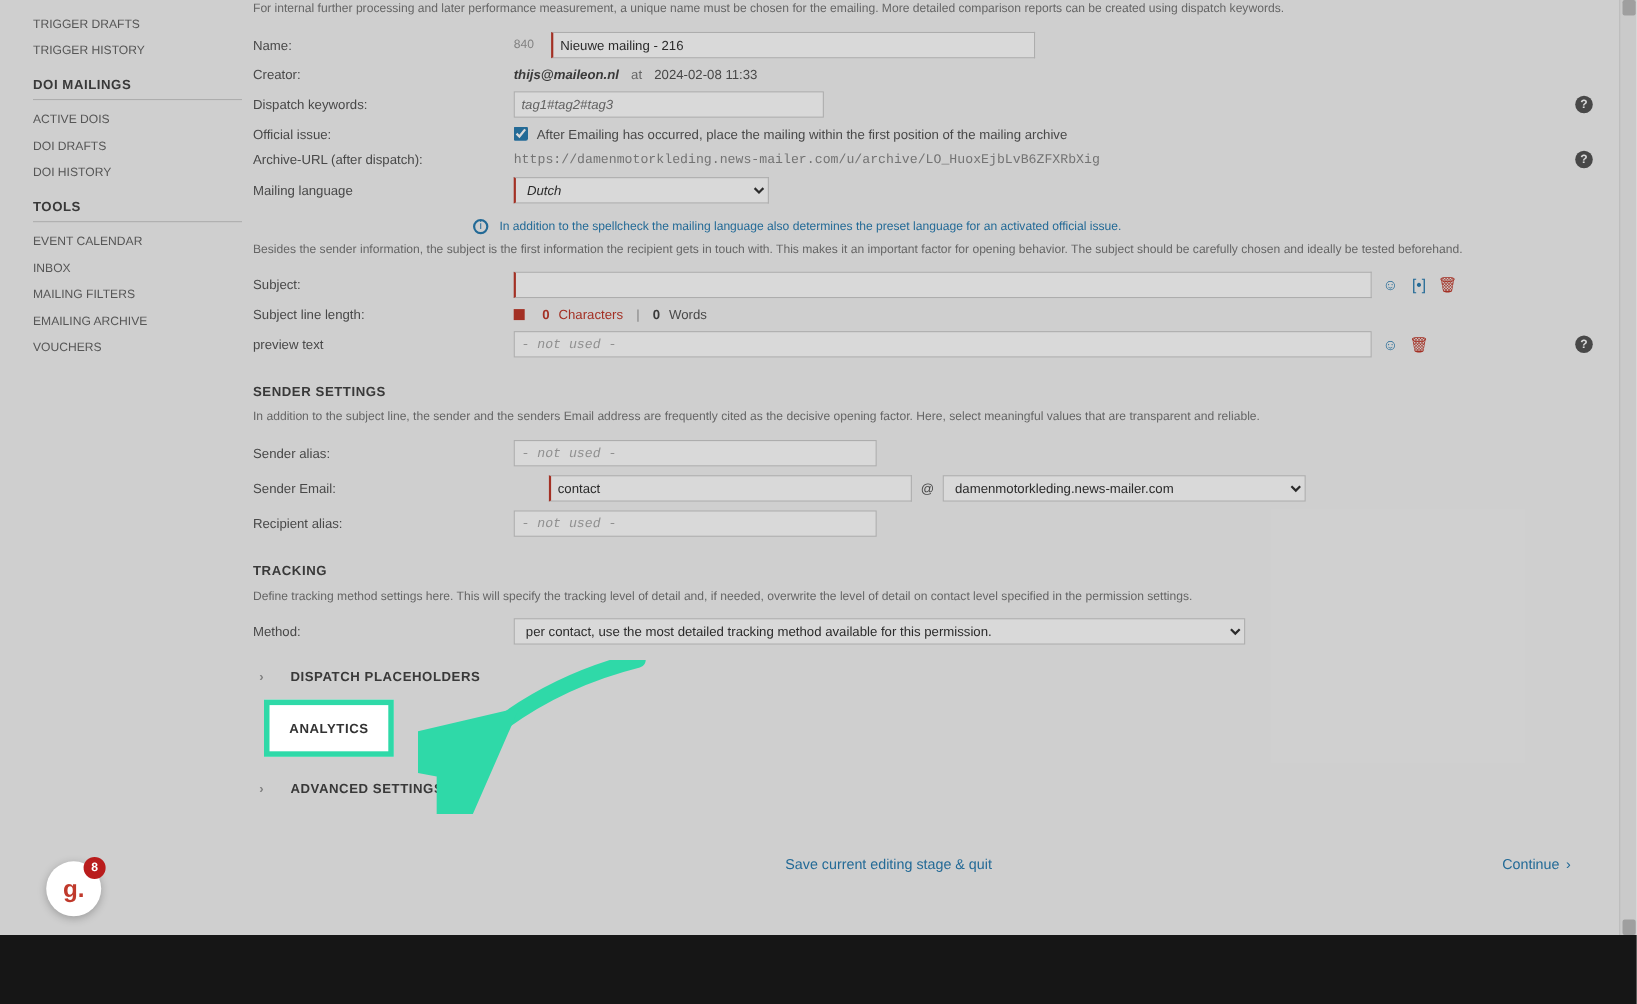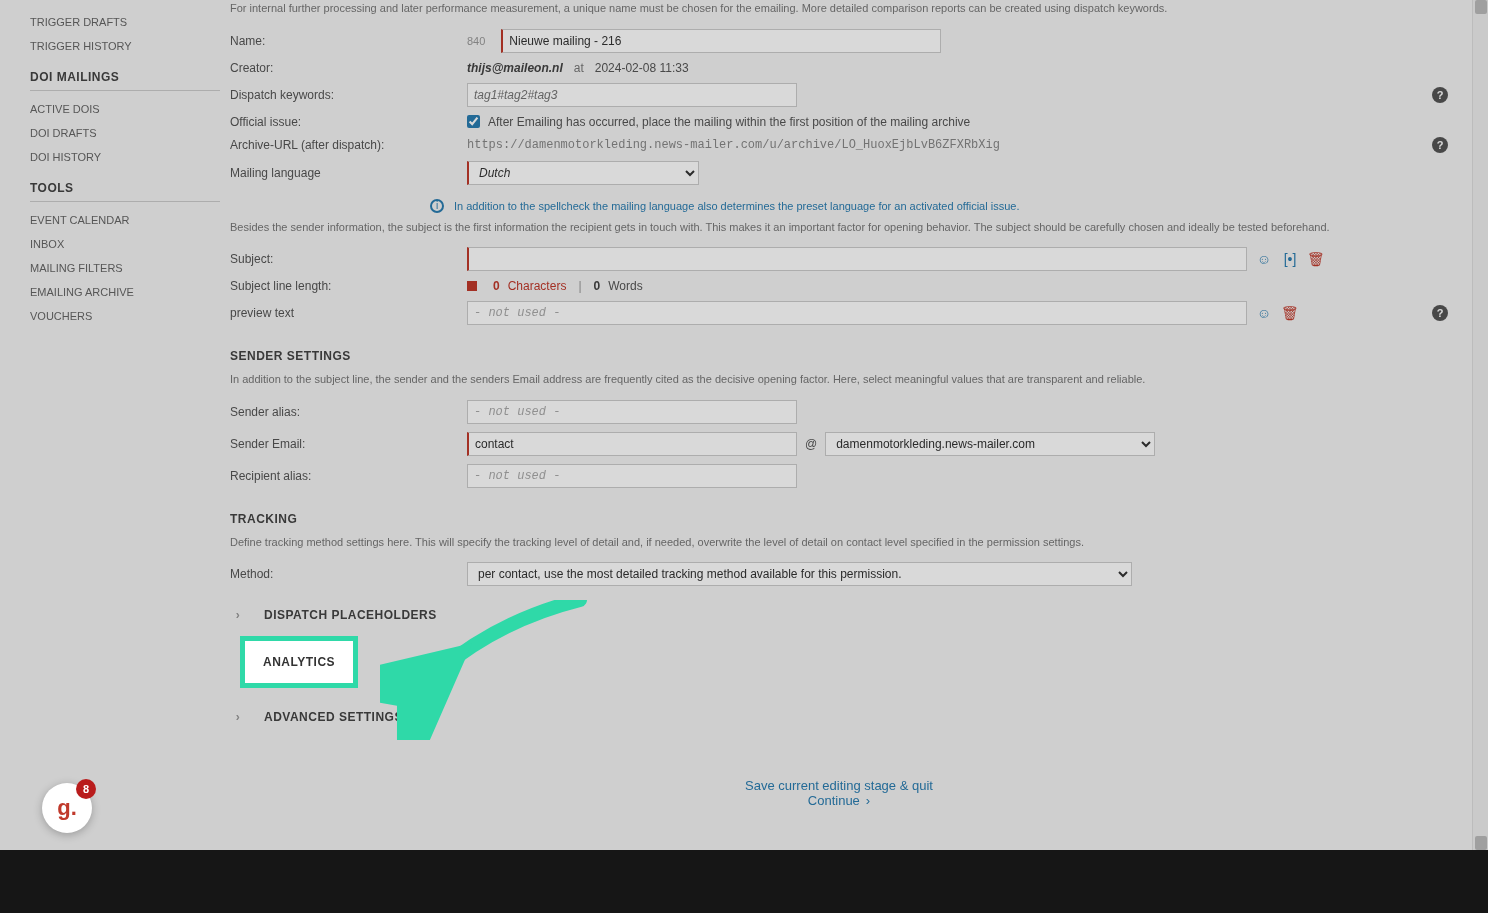--- a/index.html
+++ b/index.html
@@ -72,21 +72,21 @@
 input[type=text], select {
   border: 1px solid #ccc;
   background: #fff;
   padding: 3px 6px;
   font-size: 12px;
   color: #333;
   height: 24px;
 }
 input.req, select.req { border-left: 2px solid #c0392b; }
 input.wide { width: 440px; }
-input.med { width: 330px; }
+input.med { width: 330px; margin-left: 32px; }
 input.subject { width: 780px; }
 select.lang { width: 232px; font-style: italic; }
 select.tracking { width: 665px; }
 select.domain { width: 330px; }
 .placeholder-text { color: #aaa; font-style: italic; padding: 3px 6px; border:1px solid #ccc; background:#fff; height:24px; display:flex; align-items:center;font-family:Liberation Mono, monospace; }
 .help-icon {
   width: 16px; height: 16px; border-radius: 50%;
   background: #555; color: #fff; font-size: 11px; font-weight: bold;
   display: inline-flex; align-items: center; justify-content: center;
   margin-left: auto;
@@ -118,21 +118,21 @@
 .analytics-box {
   background:#fff; border:5px solid #2fd9a8; padding: 14px 18px;
   display:inline-block; position:relative; z-index:60;
 }
 .analytics-box span { font-size:12px; font-weight:bold; color:#333; letter-spacing:0.5px;}
 .arrow-annot {
   position:absolute; left:380px; top:600px; z-index:60; pointer-events:none;
 }
 .footer-links {
   display:flex; justify-content:space-between; align-items:center;
-  margin-top:40px; padding: 0 20px; flex-direction: column;
+  margin-top:40px; padding: 0 20px;
 }
 .link-blue { color:#2a7db1; font-size:13px; cursor:pointer; display:flex; align-items:center; gap:6px;}
 .bottom-bar {
   position:absolute; bottom:0; left:0; right:0; height:63px; background:#1a1a1a;
 }
 .floater {
   position:absolute; left:42px; bottom:80px; z-index:70;
   width:50px; height:50px; border-radius:50%; background:#fff;
   box-shadow:0 2px 8px rgba(0,0,0,0.25);
   display:flex; align-items:center; justify-content:center;
@@ -191,21 +191,21 @@
       <div class="value">
         <span class="creator-val">thijs@maileon.nl</span>
         <span class="at-sep">at</span>
         <span>2024-02-08 11:33</span>
       </div>
     </div>
 
     <div class="row">
       <div class="label">Dispatch keywords:</div>
       <div class="value">
-        <input type="text" class="wide" style="width: 330px; color: rgb(170, 170, 170); font-style: italic;" placeholder="tag1#tag2#tag3">
+        <input type="text" class="wide" style="width: 282px; color: rgb(170, 170, 170); font-style: italic;" placeholder="tag1#tag2#tag3">
         <span class="help-icon">?</span>
       </div>
     </div>
 
     <div class="row">
       <div class="label">Official issue:</div>
       <div class="value">
         <input type="checkbox" checked="" style="accent-color: rgb(42, 125, 177);">
         <span>After Emailing has occurred, place the mailing within the first position of the mailing archive</span>
       </div>

